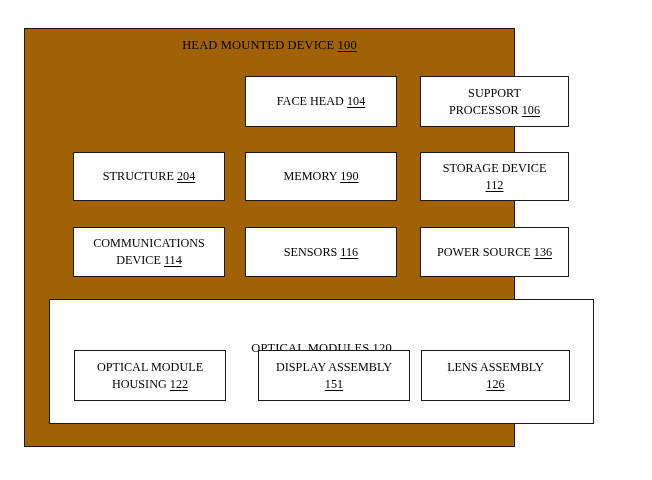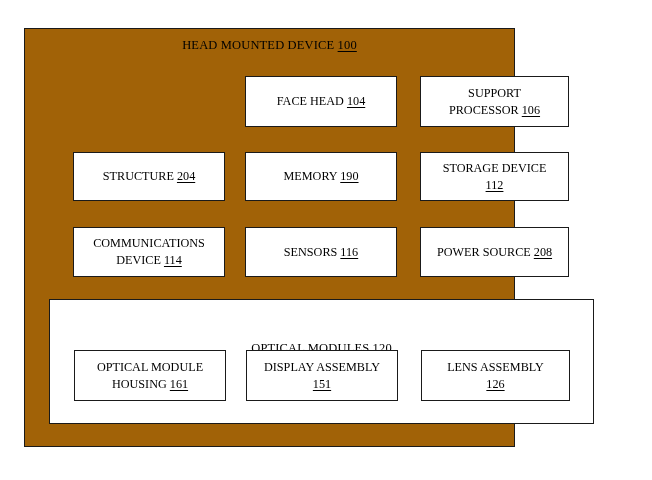--- a/index.html
+++ b/index.html
@@ -111,21 +111,21 @@
     justify-content: center;
     text-align: center;
     font-size: 12.2px;
     line-height: 1.38;
     padding: 2px 4px;
     top: 50px;
     height: 51px;
   }
 
   .inner-col-1 { left: 24px;  width: 152px; }
-  .inner-col-2 { left: 196px; width: 152px; }
+  .inner-col-2 { left: 208px; width: 152px; }
   .inner-col-3 { left: 371px; width: 149px; }
 </style>
 </head>
 <body>
 
 <div id="diagram-canvas">
 
   <div class="outer-box">
 
     <div class="section-title outer-title">
@@ -181,36 +181,36 @@
     <div class="comp-box col-2 row-3">
       <span class="label-text">
         <span>SENSORS</span>
         <span class="ref-num">116</span>
       </span>
     </div>
 
     <div class="comp-box col-3 row-3">
       <span class="label-text">
         <span>POWER SOURCE</span>
-        <span class="ref-num">208</span>
+        <span class="ref-num">136</span>
       </span>
     </div>
 
     <div class="inner-box">
 
       <div class="section-title inner-title">
         <span>OPTICAL MODULES</span>
         <span class="ref-num">120</span>
       </div>
 
       <div class="inner-comp inner-col-1">
         <span class="label-text">
           <span>OPTICAL MODULE</span><br>
           <span>HOUSING</span>
-          <span class="ref-num">161</span>
+          <span class="ref-num">122</span>
         </span>
       </div>
 
       <div class="inner-comp inner-col-2">
         <span class="label-text">
           <span>DISPLAY ASSEMBLY</span><br>
           <span class="ref-num">151</span>
         </span>
       </div>
 

